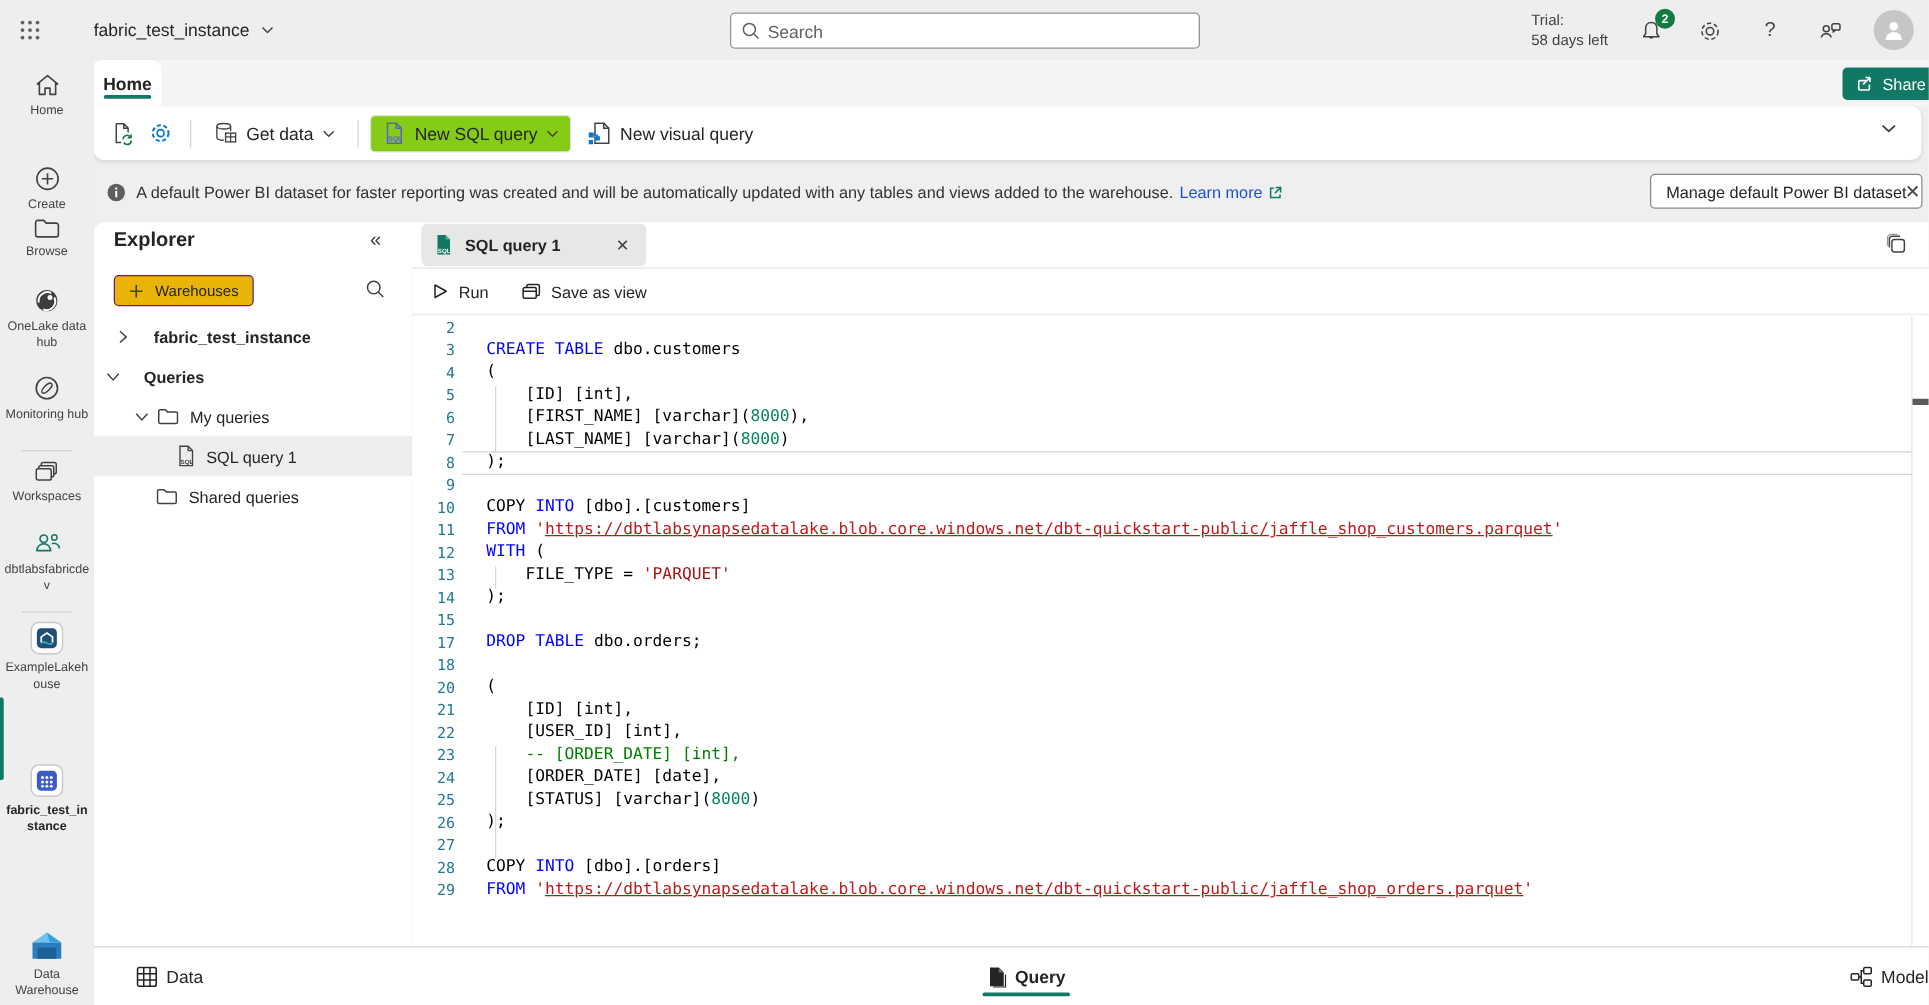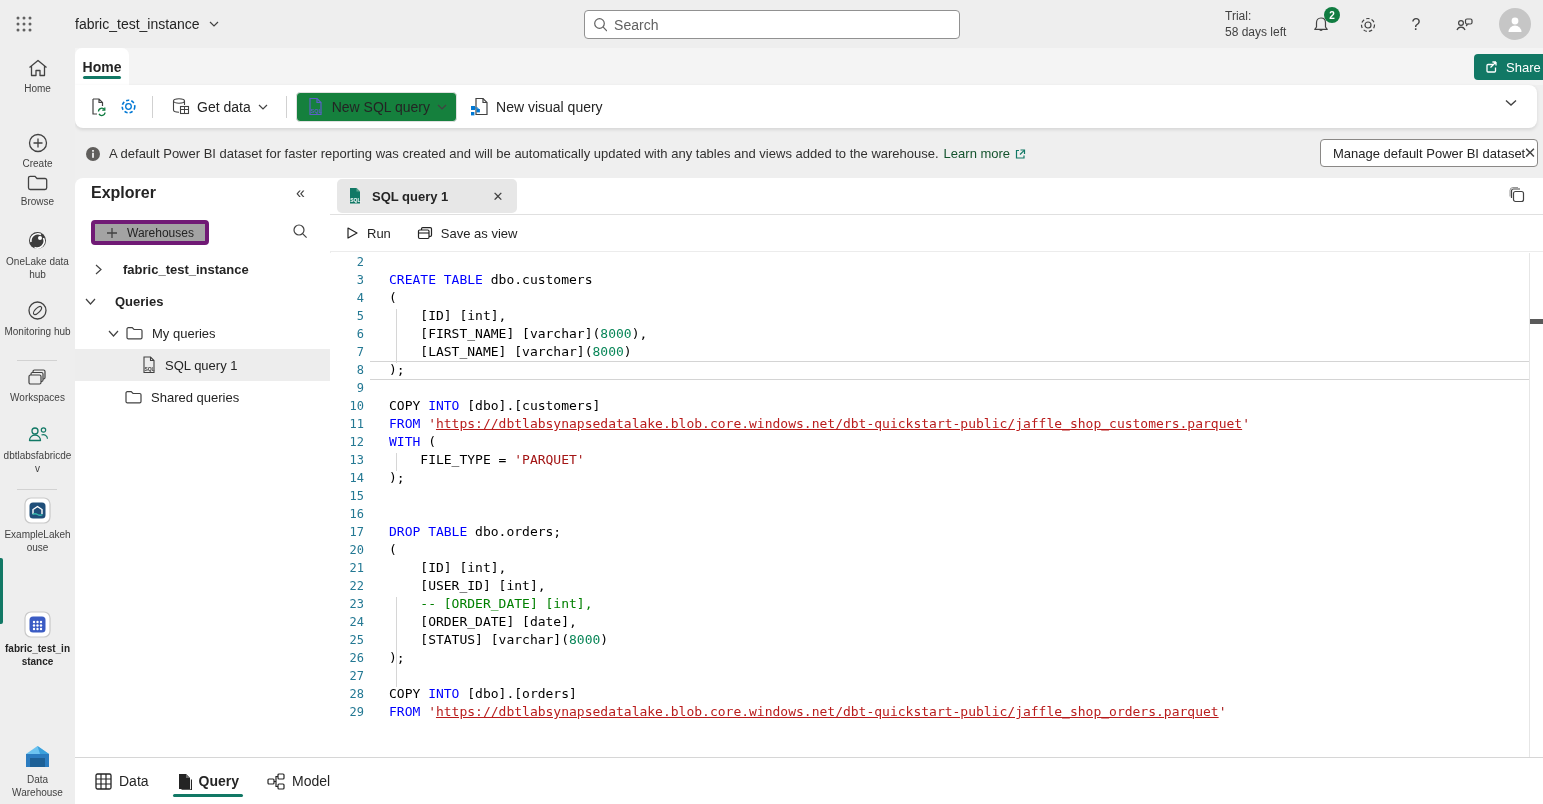--- a/index.html
+++ b/index.html
@@ -21,35 +21,35 @@
   #avatar { left:1499px; top:8px; width:32px; height:32px; border-radius:50%; background:#c6c6c6; display:flex; align-items:center; justify-content:center; cursor:pointer; }
 
   
   #home-row { left:75px; top:48px; width:1468px; height:37px; background:#f4f4f4; }
   #home-tab { left:75px; top:48px; width:54px; height:37px; background:#fff; border-radius:7px 7px 0 0; display:flex; align-items:center; justify-content:center; font-size:14px; font-weight:700; cursor:pointer; }
   #home-underline { left:83px; top:76px; width:38px; height:3px; background:#117865; border-radius:2px; }
   #share-btn { left:1474px; top:54px; height:26px; background:#117865; border-radius:4px; color:#fff; font-size:13px; display:flex; align-items:center; gap:6px; padding:0 10px; cursor:pointer; }
   #ribbon { left:75px; top:85px; width:1462px; height:43px; background:#fff; border-radius:0 8px 8px 8px; box-shadow:0 1.6px 3.6px rgba(0,0,0,.1); display:flex; align-items:center; }
   .rb-icbtn { width:30px; height:30px; display:flex; align-items:center; justify-content:center; border-radius:4px; cursor:pointer; }
   .rb-btn { height:30px; display:flex; align-items:center; gap:7px; padding:0 9px; border-radius:4px; font-size:14px; cursor:pointer;justify-content:flex-end; }
-  .rb-btn.active { background:#15803d; border:1px solid #e0e0e0; }
+  .rb-btn.active { background:#84cc16; border:1px solid #e0e0e0; }
   .rb-divider { width:1px; height:22px; background:#d1d1d1; margin:0 9px; }
   #ribbon-chevron { left:1505px; top:99px; cursor:pointer; }
 
   
   #banner { left:85px; top:135px; width:1448px; height:37px; display:flex; align-items:center; font-size:13px; color:#323130; }
-  #banner .lm { color:#14532d; margin-left:5px; display:flex; align-items:center; gap:4px; cursor:pointer; }
+  #banner .lm { color:#1d4ed8; margin-left:5px; display:flex; align-items:center; gap:4px; cursor:pointer; }
   #manage-btn { left:1320px; top:139px; height:28px; background:#fff; border:1px solid #8a8886; border-radius:4px; font-size:13px; display:flex; align-items:center; padding:0 12px; cursor:pointer; color:#242424; }
   #banner-close { left:1518px; top:141px; width:24px; height:24px; display:flex; align-items:center; justify-content:center; font-size:15px; color:#424242; cursor:pointer; }
 
   
   #main { left:75px; top:178px; width:1468px; height:579px; background:#fff; border-radius:8px 0 0 0; }
   #explorer-title { left:91px; top:184px; font-size:16px; font-weight:700; }
   #explorer-collapse { left:296px; top:184px; font-size:16px; color:#424242; cursor:pointer; }
-  #warehouses-btn { left:91px; top:220px; height:25px; border:4px solid #701a75; border-radius:4px; background:#a3a3a3; display:flex; align-items:center; gap:9px; padding:0 11px; font-size:12px; color:#242424; cursor:pointer; }
+  #warehouses-btn { left:91px; top:220px; height:25px; border:1px solid #701a75; border-radius:4px; background:#eab308; display:flex; align-items:center; gap:9px; padding:0 11px; font-size:12px; color:#242424; cursor:pointer; }
   #explorer-search { left:292px; top:223px; cursor:pointer; }
   .tree-row { left:75px; width:255px; height:32px; display:flex; align-items:center; font-size:13px; cursor:pointer; }
   .tree-row .chev { width:14px; display:flex; justify-content:center; }
   .tree-row.sel { background:#ededed; }
   .w6 { font-weight:600; }
   #divider-v { left:330px; top:214px; width:1px; height:543px; background:#ededed; }
 
   
   #qtab { left:337px; top:179px; width:180px; height:34px; background:#e7e7e7; border-radius:5px; display:flex; align-items:center; padding:0 10px; gap:9px; cursor:pointer; }
   #qtab .t { font-size:13px; font-weight:600; }
@@ -68,21 +68,21 @@
   .code-line .ct { margin-left:25px; }
   .tk-k { color:#0000ff; } .tk-s { color:#a31515; } .tk-n { color:#098658; }
   .tk-c { color:#008000; } .tk-d { color:#000; }
   .tk-u { color:#b91c1c; text-decoration:underline; }
   .iguide { position:absolute; width:1px; background:#d6d6d6; left:66px; }
   #curline { position:absolute; left:40px; top:108px; width:1160px; height:19px; border-top:1px solid #d4d4d4; border-bottom:1px solid #d4d4d4; }
   #ed-rborder { position:absolute; right:13px; top:0; width:1px; height:504px; background:#e6e6e6; }
   #ed-marker { position:absolute; right:0; top:66px; width:13px; height:5px; background:#5a5a5a; }
 
   
-  #bottombar { left:75px; top:757px; width:1468px; height:47px; background:#fff; border-top:1px solid #d6d6d6; display:flex; align-items:center; padding-left:20px; gap:28px; }
+  #bottombar { left:75px; top:757px; width:1468px; height:47px; background:#fff; border-top:1px solid #d6d6d6; display:flex; align-items:center; padding-left:34px; gap:28px;justify-content:space-between; }
   .btab { display:flex; align-items:center; gap:7px; font-size:14px; cursor:pointer; position:relative; height:100%; }
   .btab.sel { font-weight:700; }
   .btab.sel::after { content:""; position:absolute; left:-4px; right:-4px; bottom:7px; height:3px; background:#117865; border-radius:2px; }
 
   
   #rail { left:0; top:48px; width:75px; height:756px; background:#eeeeee; }
   .rail-item { position:absolute; left:0; width:75px; text-align:center; cursor:pointer; }
   .rail-item .ri { display:flex; justify-content:center; margin-bottom:4px; }
   .rail-item .rl { font-size:10px; line-height:13px; color:#424242; padding:0 3px; }
   .rail-item .rl.brk { word-break:break-all; }
@@ -351,22 +351,22 @@
       <div class="code-line"><span class="ln">6</span><span class="ct"><span class="tk-d">    [FIRST_NAME] [varchar](</span><span class="tk-n">8000</span><span class="tk-d">),</span></span></div>
       <div class="code-line"><span class="ln">7</span><span class="ct"><span class="tk-d">    [LAST_NAME] [varchar](</span><span class="tk-n">8000</span><span class="tk-d">)</span></span></div>
       <div class="code-line"><span class="ln">8</span><span class="ct"><span class="tk-d">);</span></span></div>
       <div class="code-line"><span class="ln">9</span><span class="ct"></span></div>
       <div class="code-line"><span class="ln">10</span><span class="ct"><span class="tk-d">COPY </span><span class="tk-k">INTO</span><span class="tk-d"> [dbo].[customers]</span></span></div>
       <div class="code-line"><span class="ln">11</span><span class="ct"><span class="tk-k">FROM</span><span class="tk-d"> </span><span class="tk-s">'</span><span class="tk-u">https://dbtlabsynapsedatalake.blob.core.windows.net/dbt-quickstart-public/jaffle_shop_customers.parquet</span><span class="tk-s">'</span></span></div>
       <div class="code-line"><span class="ln">12</span><span class="ct"><span class="tk-k">WITH</span><span class="tk-d"> (</span></span></div>
       <div class="code-line"><span class="ln">13</span><span class="ct"><span class="tk-d">    FILE_TYPE = </span><span class="tk-s">'PARQUET'</span></span></div>
       <div class="code-line"><span class="ln">14</span><span class="ct"><span class="tk-d">);</span></span></div>
       <div class="code-line"><span class="ln">15</span><span class="ct"></span></div>
-      <div class="code-line"><span class="ln">16</span><span class="ct"></span></div>
       <div class="code-line"><span class="ln">17</span><span class="ct"><span class="tk-k">DROP TABLE</span><span class="tk-d"> dbo.orders;</span></span></div>
+      <div class="code-line"><span class="ln">18</span><span class="ct"></span></div>
       <div class="code-line"><span class="ln">20</span><span class="ct"><span class="tk-d">(</span></span></div>
       <div class="code-line"><span class="ln">21</span><span class="ct"><span class="tk-d">    [ID] [int],</span></span></div>
       <div class="code-line"><span class="ln">22</span><span class="ct"><span class="tk-d">    [USER_ID] [int],</span></span></div>
       <div class="code-line"><span class="ln">23</span><span class="ct"><span class="tk-c">    -- [ORDER_DATE] [int],</span></span></div>
       <div class="code-line"><span class="ln">24</span><span class="ct"><span class="tk-d">    [ORDER_DATE] [date],</span></span></div>
       <div class="code-line"><span class="ln">25</span><span class="ct"><span class="tk-d">    [STATUS] [varchar](</span><span class="tk-n">8000</span><span class="tk-d">)</span></span></div>
       <div class="code-line"><span class="ln">26</span><span class="ct"><span class="tk-d">);</span></span></div>
       <div class="code-line"><span class="ln">27</span><span class="ct"></span></div>
       <div class="code-line"><span class="ln">28</span><span class="ct"><span class="tk-d">COPY </span><span class="tk-k">INTO</span><span class="tk-d"> [dbo].[orders]</span></span></div>
       <div class="code-line"><span class="ln">29</span><span class="ct"><span class="tk-k">FROM</span><span class="tk-d"> </span><span class="tk-s">'</span><span class="tk-u">https://dbtlabsynapsedatalake.blob.core.windows.net/dbt-quickstart-public/jaffle_shop_orders.parquet</span><span class="tk-s">'</span></span></div>

